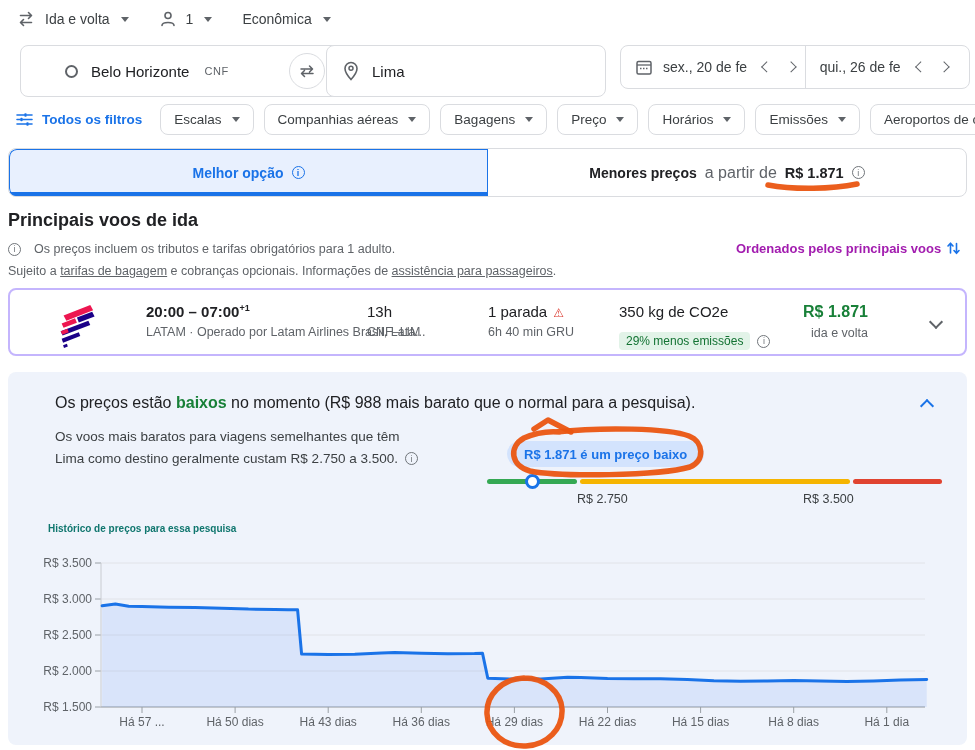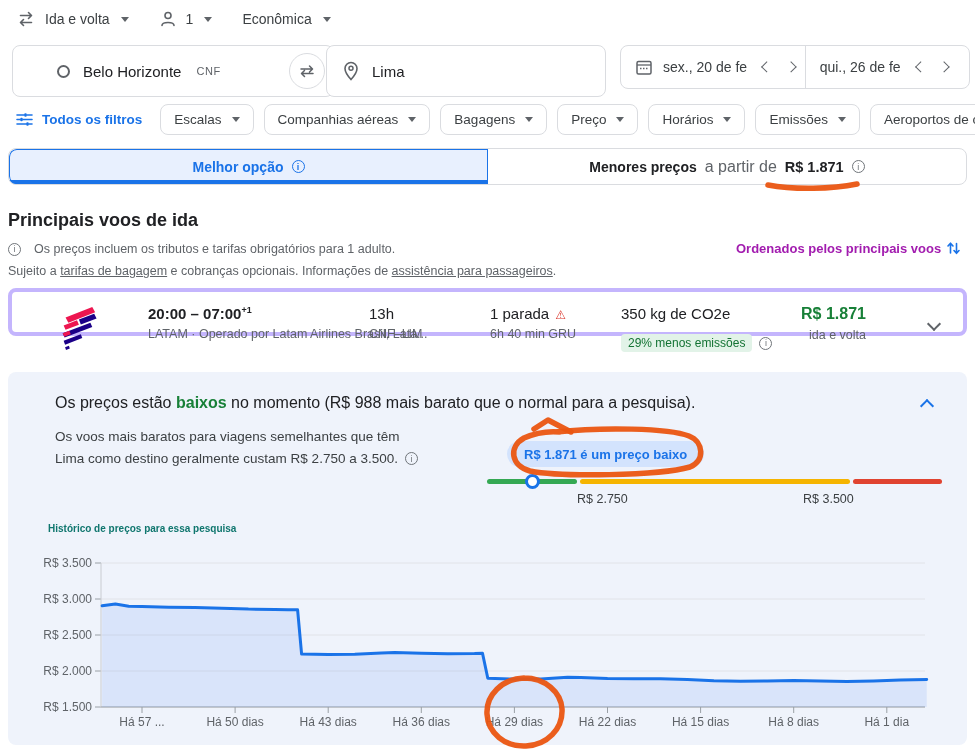--- a/index.html
+++ b/index.html
@@ -7,21 +7,21 @@
   .page { position:relative; width:975px; height:750px; overflow:hidden; background:#fff; }
 
   
   .topbar { position:absolute; top:9px; left:16px; display:flex; align-items:center; gap:30px; font-size:14px; color:#3c4043; }
   .tb-ctrl { display:flex; align-items:center; gap:9px; cursor:pointer; }
   .caret { width:0; height:0; border-left:4.5px solid transparent; border-right:4.5px solid transparent; border-top:5px solid #5f6368; margin-left:2px; }
   .icon-svg { display:block; }
 
   
   .field { position:absolute; top:45px; height:52px; border:1px solid #dadce0; border-radius:8px; background:#fff; display:flex; align-items:center; padding:0 16px; gap:13px; font-size:15px; color:#202124; }
-  .f-origin { left:12px; width:322px;padding-left:44px; }
+  .f-origin { left:20px; width:322px;padding-left:44px; }
   .f-dest { left:326px; width:280px; }
   .iata { font-size:11px; color:#5f6368; letter-spacing:.6px; margin-left:2px; }
   .ring { width:13px; height:13px; border:2.5px solid #5f6368; border-radius:50%; }
   .swap-btn { position:absolute; left:289px; top:53px; width:36px; height:36px; border:1px solid #dadce0; border-radius:50%; background:#fff; z-index:5; display:flex; align-items:center; justify-content:center; cursor:pointer; }
   .datebox { position:absolute; top:45px; left:620px; width:350px; height:44px; border:1px solid #dadce0; border-radius:8px; background:#fff; display:flex; }
   .date-half { display:flex; align-items:center; gap:10px; padding:0 10px 0 14px; font-size:14px; color:#3c4043; height:100%; flex:1; }
   .date-div { width:1px; height:100%; background:#dadce0; }
   .chev { display:inline-block; padding:3.4px; border:solid #5f6368; border-width:0 1.6px 1.6px 0; cursor:pointer; }
   .chev-l { transform:rotate(135deg); }
   .chev-r { transform:rotate(-45deg); }
@@ -29,40 +29,40 @@
   .chev-u { transform:rotate(-135deg); border-color:#1a73e8; border-width:0 2.2px 2.2px 0; padding:4px; }
   .date-label { white-space:nowrap; overflow:hidden; max-width:104px; }
   .date-nav { display:flex; gap:16px; margin-left:6px; }
 
   
   .filters { position:absolute; top:103px; left:8px; width:967px; height:32px; display:flex; align-items:center; gap:10px; overflow:hidden; }
   .allfilters { display:flex; align-items:center; gap:9px; color:#1a73e8; font-size:13.5px; font-weight:bold; padding:0 8px; cursor:pointer; white-space:nowrap; }
   .chip { display:flex; align-items:center; gap:8px; height:31px; border:1px solid #dadce0; border-radius:8px; padding:0 13px; font-size:13.5px; color:#3c4043; cursor:pointer; white-space:nowrap; background:#fff; }
 
   
-  .tabs { position:absolute; top:148px; left:8px; width:959px; height:37px; border:1px solid #dadce0; border-radius:8px; display:flex; overflow:hidden; background:#fff; }
+  .tabs { position:absolute; top:148px; left:8px; width:959px; height:49px; border:1px solid #dadce0; border-radius:8px; display:flex; overflow:hidden; background:#fff; }
   .tab-best { width:479px; background:#e8f0fe; color:#1a73e8; font-size:14px; font-weight:bold; display:flex; align-items:center; justify-content:center; gap:8px; position:relative; box-shadow:inset 0 0 0 1px #1a73e8; border-radius:8px 0 0 8px; cursor:pointer; }
   .tab-best::after { content:""; position:absolute; left:0; right:0; bottom:0; height:4px; background:#1a73e8; }
   .tab-cheap { flex:1; display:flex; align-items:center; justify-content:center; gap:8px; cursor:pointer; }
   .tc-label { font-size:14px; color:#202124; font-weight:bold; }
   .tc-prefix { font-size:16px; color:#5f6368; }
   .tc-price { font-size:14.5px; color:#202124; font-weight:bold; }
 
   
   .res-title { position:absolute; top:210px; left:8px; font-size:18px; font-weight:bold; color:#202124; }
   .res-line1 { position:absolute; top:242px; left:8px; font-size:12.5px; color:#5f6368; display:flex; align-items:center; gap:7px; }
   .res-line2 { position:absolute; top:264px; left:8px; font-size:12.5px; color:#5f6368; }
   .res-line2 .u { text-decoration:underline; cursor:pointer; }
   .sort-link { position:absolute; top:240px; left:736px; display:flex; align-items:center; gap:5px; color:#a21caf; font-size:13px; font-weight:bold; cursor:pointer; }
 
   .ic-info { display:inline-flex; width:13px; height:13px; border:1.2px solid #70757a; border-radius:50%; color:#70757a; font-size:9px; align-items:center; justify-content:center; font-style:normal; flex:none; }
   .ic-info::after { content:"i"; }
 
   
-  .card { position:absolute; top:288px; left:8px; width:959px; height:48px; border:4px solid #c4b5fd; border-radius:8px; background:#fff; }
+  .card { position:absolute; top:288px; left:8px; width:959px; height:68px; border:2px solid #c4b5fd; border-radius:8px; background:#fff; }
   .fc-col { position:absolute; top:13px; }
   .fc-main { font-size:15px; font-weight:bold; color:#202124; }
   .fc-main sup { font-size:9px; }
   .fc-sub { font-size:12.5px; color:#5f6368; margin-top:5px; }
   .logo { position:absolute; left:44px; top:12px; }
   .emis-badge { display:inline-flex; background:#e2f3e8; color:#137333; font-size:12px; padding:2px 7px; border-radius:4px; }
   .fc-price { position:absolute; top:13px; right:97px; text-align:right; }
   .fc-price .p { font-size:16px; font-weight:bold; color:#188038; }
   .fc-price .s { font-size:12.5px; color:#5f6368; margin-top:5px; }
   .fc-chev { position:absolute; right:24px; top:27px; }

